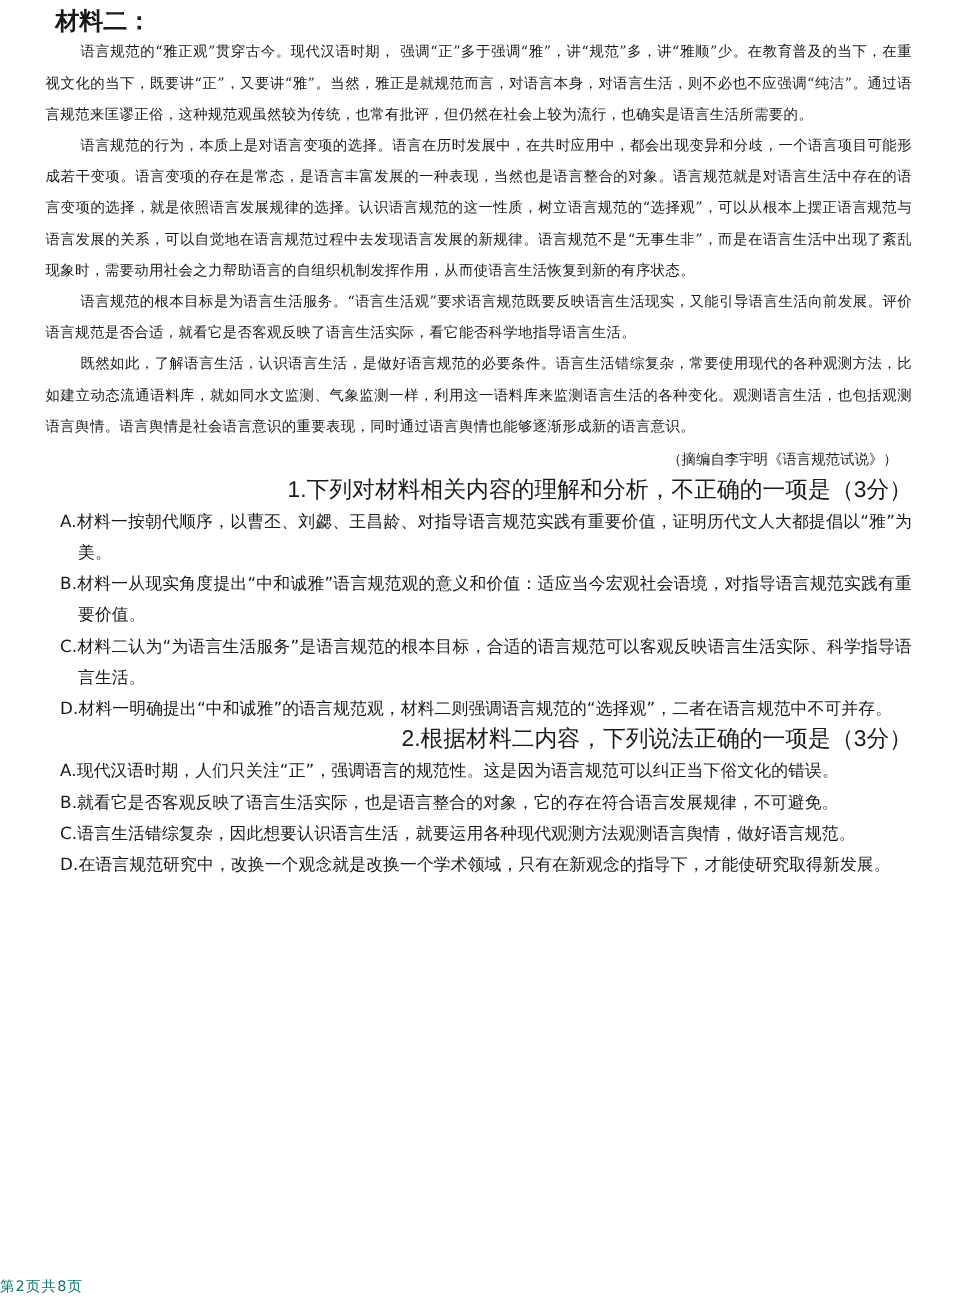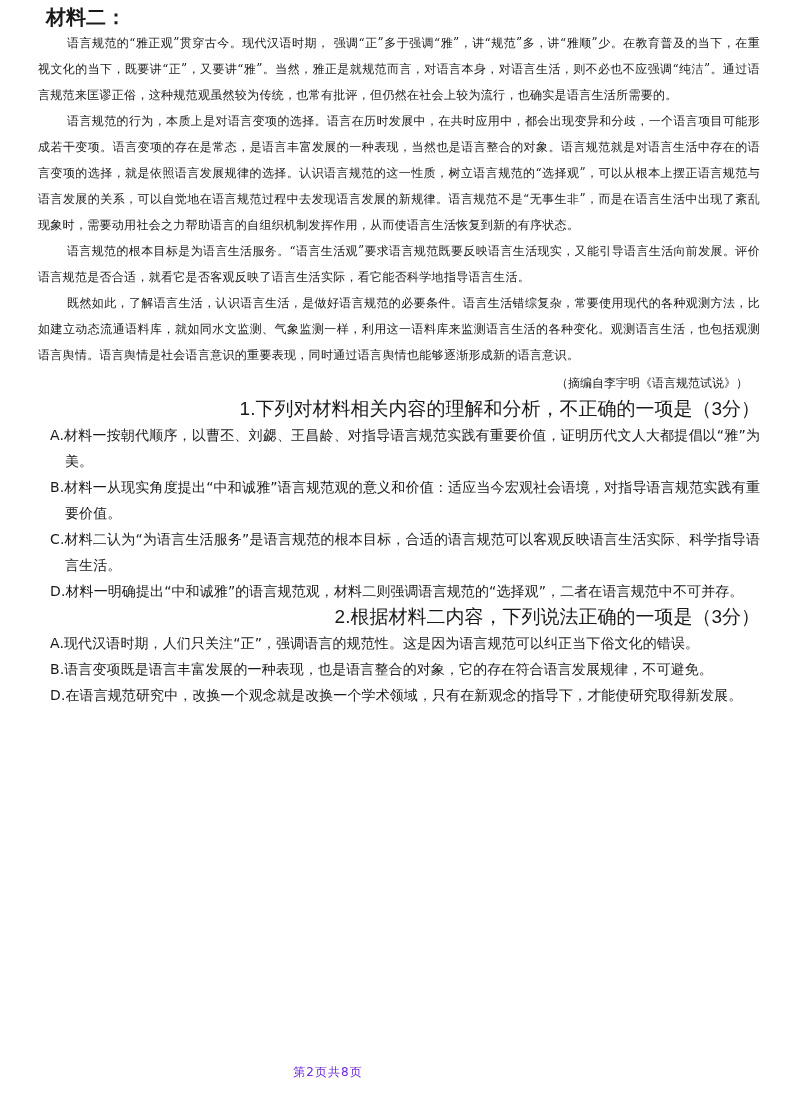--- a/index.html
+++ b/index.html
@@ -29,22 +29,22 @@
     font-size: 19px; line-height: 26px; margin: 0 0 0 -3px; text-align: right;
   }
   .option {
     font-family: "DejaVu Sans", "Liberation Sans", sans-serif;
     font-size: 14px; line-height: 26px; margin: 0 0 0 12px;
     padding-left: 15px; text-indent: -15px; text-align: justify;
     letter-spacing: 0.1px;
   }
   .footer {
     position: absolute; left: 0; width: 656px; top: 1064px;
-    text-align: center; font-size: 12px;
-    font-family: "DejaVu Sans", "Liberation Sans", sans-serif; color: #6d28d9;
+    font-size: 12px;
+    font-family: "DejaVu Sans", "Liberation Sans", sans-serif; color: #0f766e;
     letter-spacing: 1px;
   }
 </style>
 </head>
 <body>
 
 <div class="page">
   <section>
     <h2 class="heading">材料二：</h2>
     <p class="para">语言规范的“雅正观”贯穿古今。现代汉语时期， 强调“正”多于强调“雅”，讲“规范”多，讲“雅顺”少。在教育普及的当下，在重视文化的当下，既要讲“正”，又要讲“雅”。当然，雅正是就规范而言，对语言本身，对语言生活，则不必也不应强调“纯洁”。通过语言规范来匡谬正俗，这种规范观虽然较为传统，也常有批评，但仍然在社会上较为流行，也确实是语言生活所需要的。</p>
@@ -58,18 +58,19 @@
     <p class="q-stem">1.下列对材料相关内容的理解和分析，不正确的一项是（3分）</p>
     <p class="option">A.材料一按朝代顺序，以曹丕、刘勰、王昌龄、对指导语言规范实践有重要价值，证明历代文人大都提倡以“雅”为美。</p>
     <p class="option">B.材料一从现实角度提出“中和诚雅”语言规范观的意义和价值：适应当今宏观社会语境，对指导语言规范实践有重要价值。</p>
     <p class="option">C.材料二认为“为语言生活服务”是语言规范的根本目标，合适的语言规范可以客观反映语言生活实际、科学指导语言生活。</p>
     <p class="option">D.材料一明确提出“中和诚雅”的语言规范观，材料二则强调语言规范的“选择观”，二者在语言规范中不可并存。</p>
   </section>
 
   <section class="question">
     <p class="q-stem">2.根据材料二内容，下列说法正确的一项是（3分）</p>
     <p class="option">A.现代汉语时期，人们只关注“正”，强调语言的规范性。这是因为语言规范可以纠正当下俗文化的错误。</p>
-    <p class="option">B.语言变项既是语言丰富发展的一种表现，也是语言整合的对象，它的存在符合语言发展规律，不可避免。</p>
+    <p class="option">B.就看它是否客观反映了语言生活实际，也是语言整合的对象，它的存在符合语言发展规律，不可避免。</p>
+    <p class="option">C.语言生活错综复杂，因此想要认识语言生活，就要运用各种现代观测方法观测语言舆情，做好语言规范。</p>
     <p class="option">D.在语言规范研究中，改换一个观念就是改换一个学术领域，只有在新观念的指导下，才能使研究取得新发展。</p>
   </section>
 </div>
 
 <div class="footer">第2页共8页</div>
 
 </body></html>

